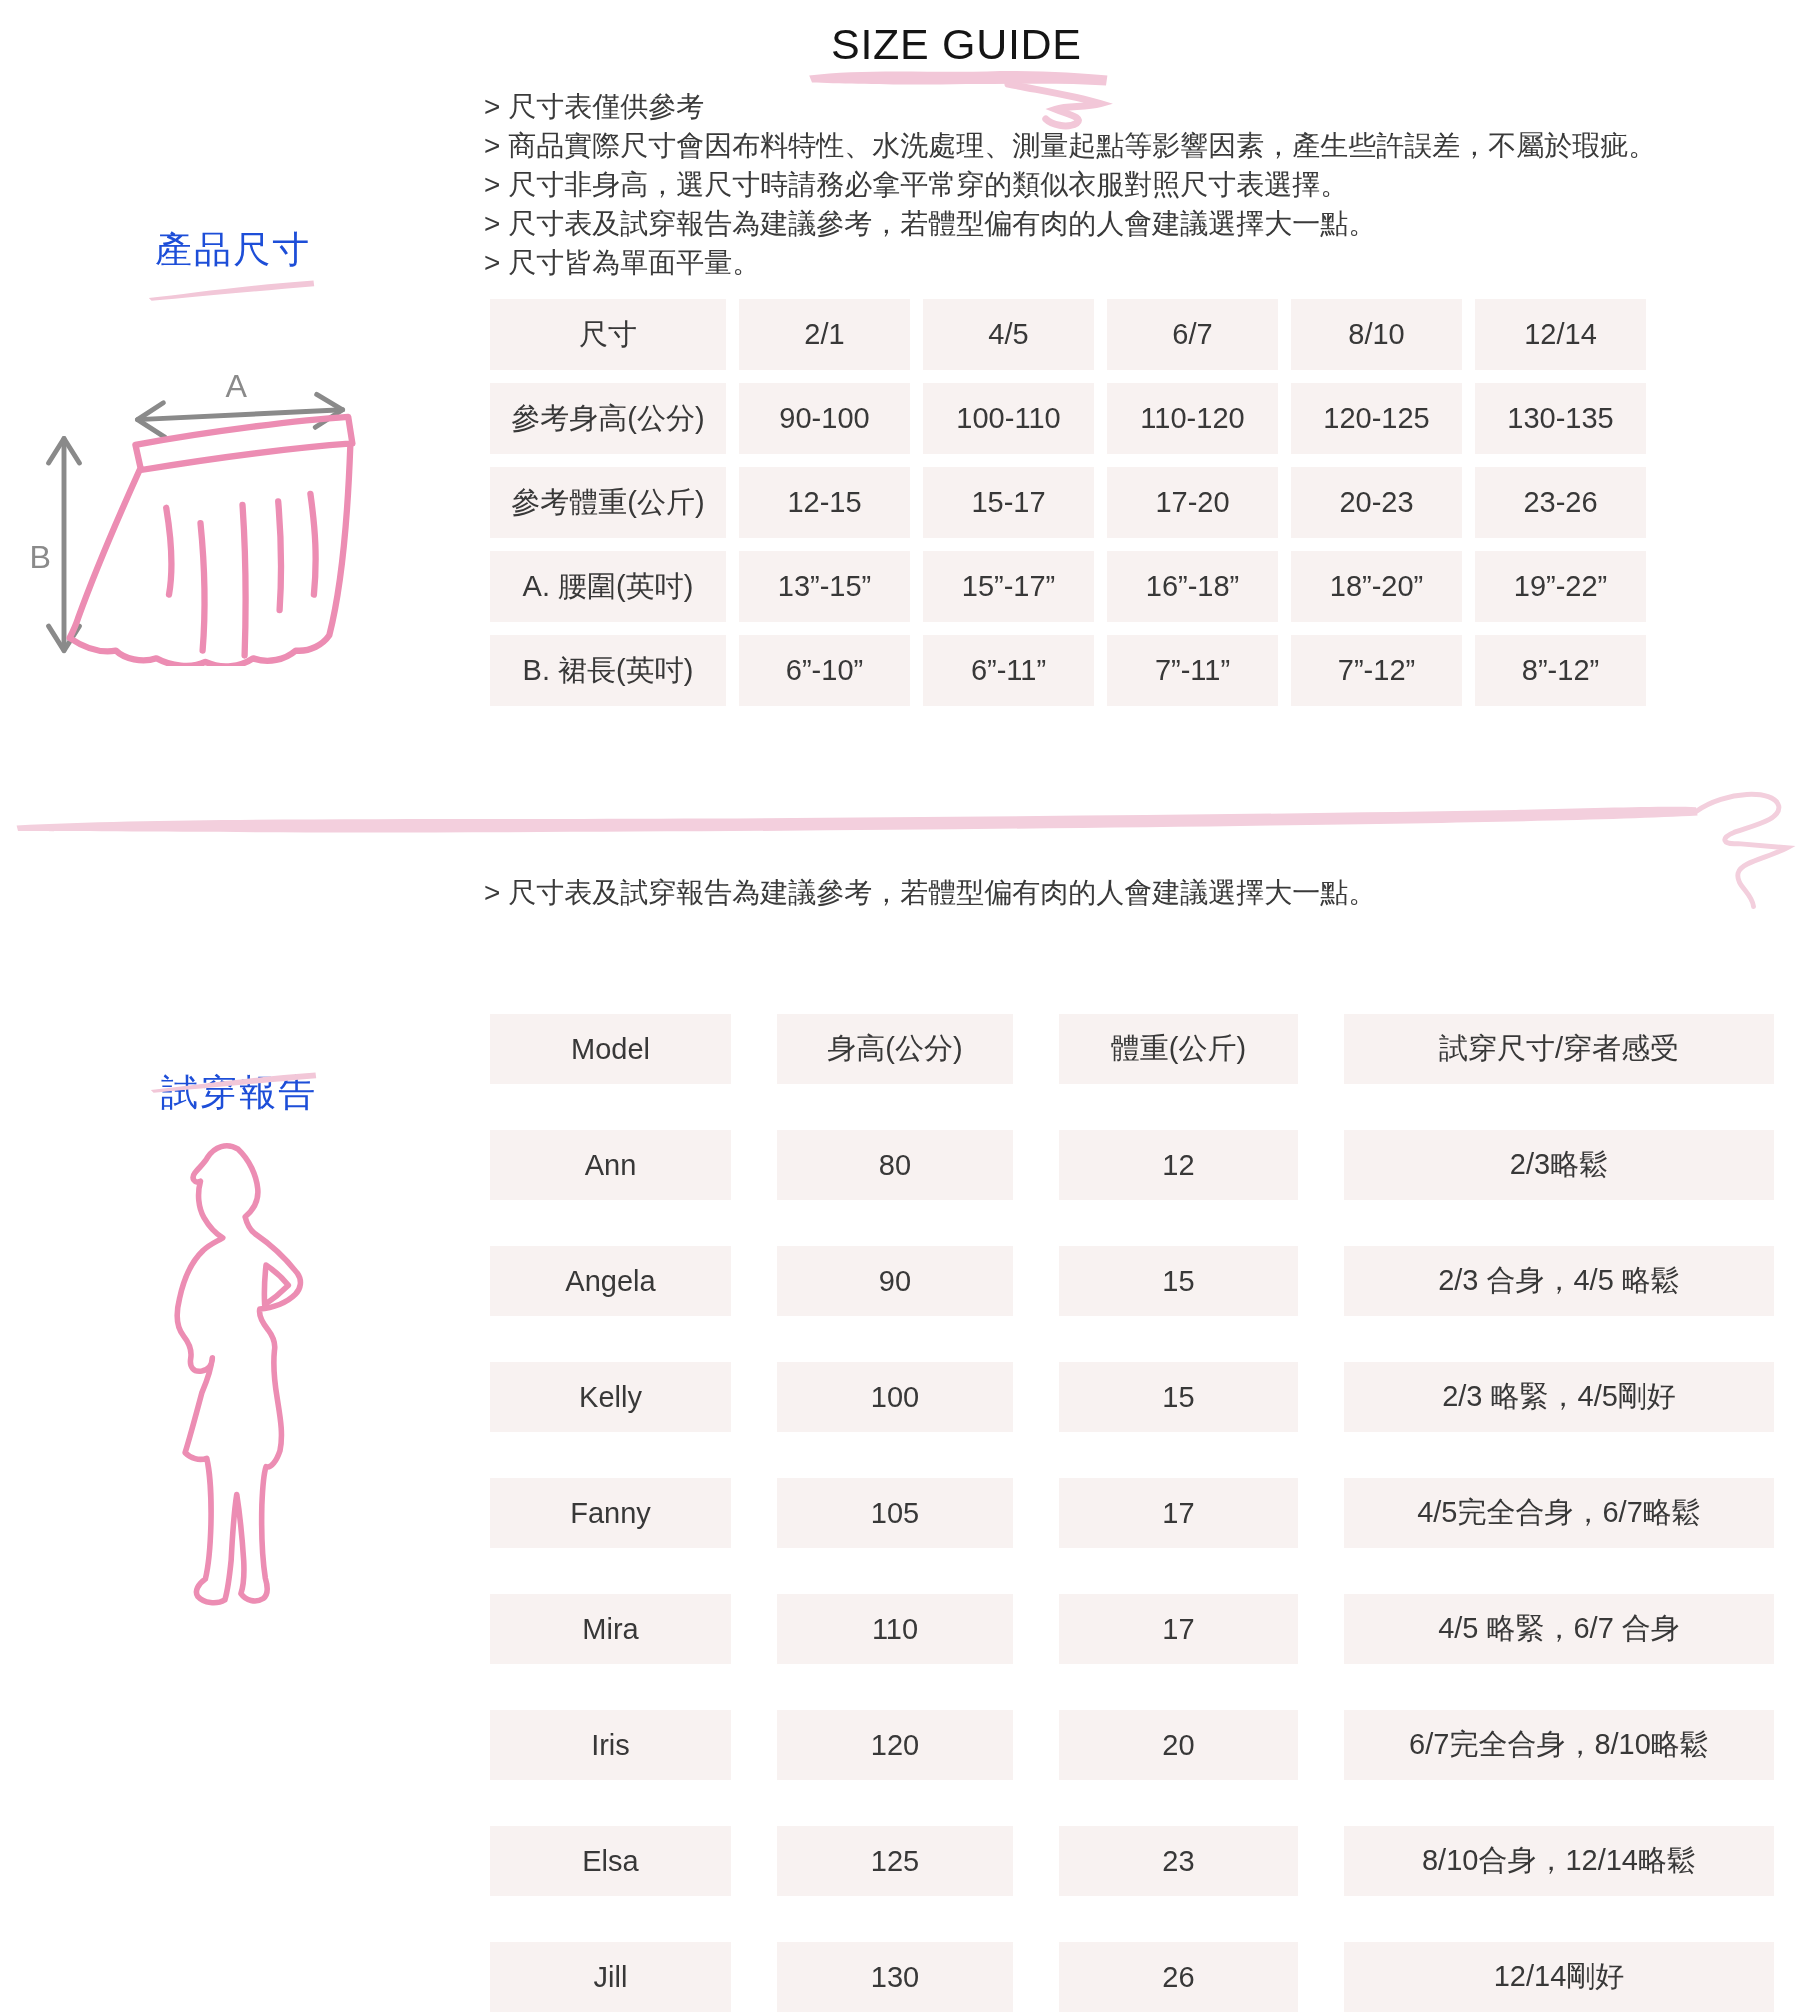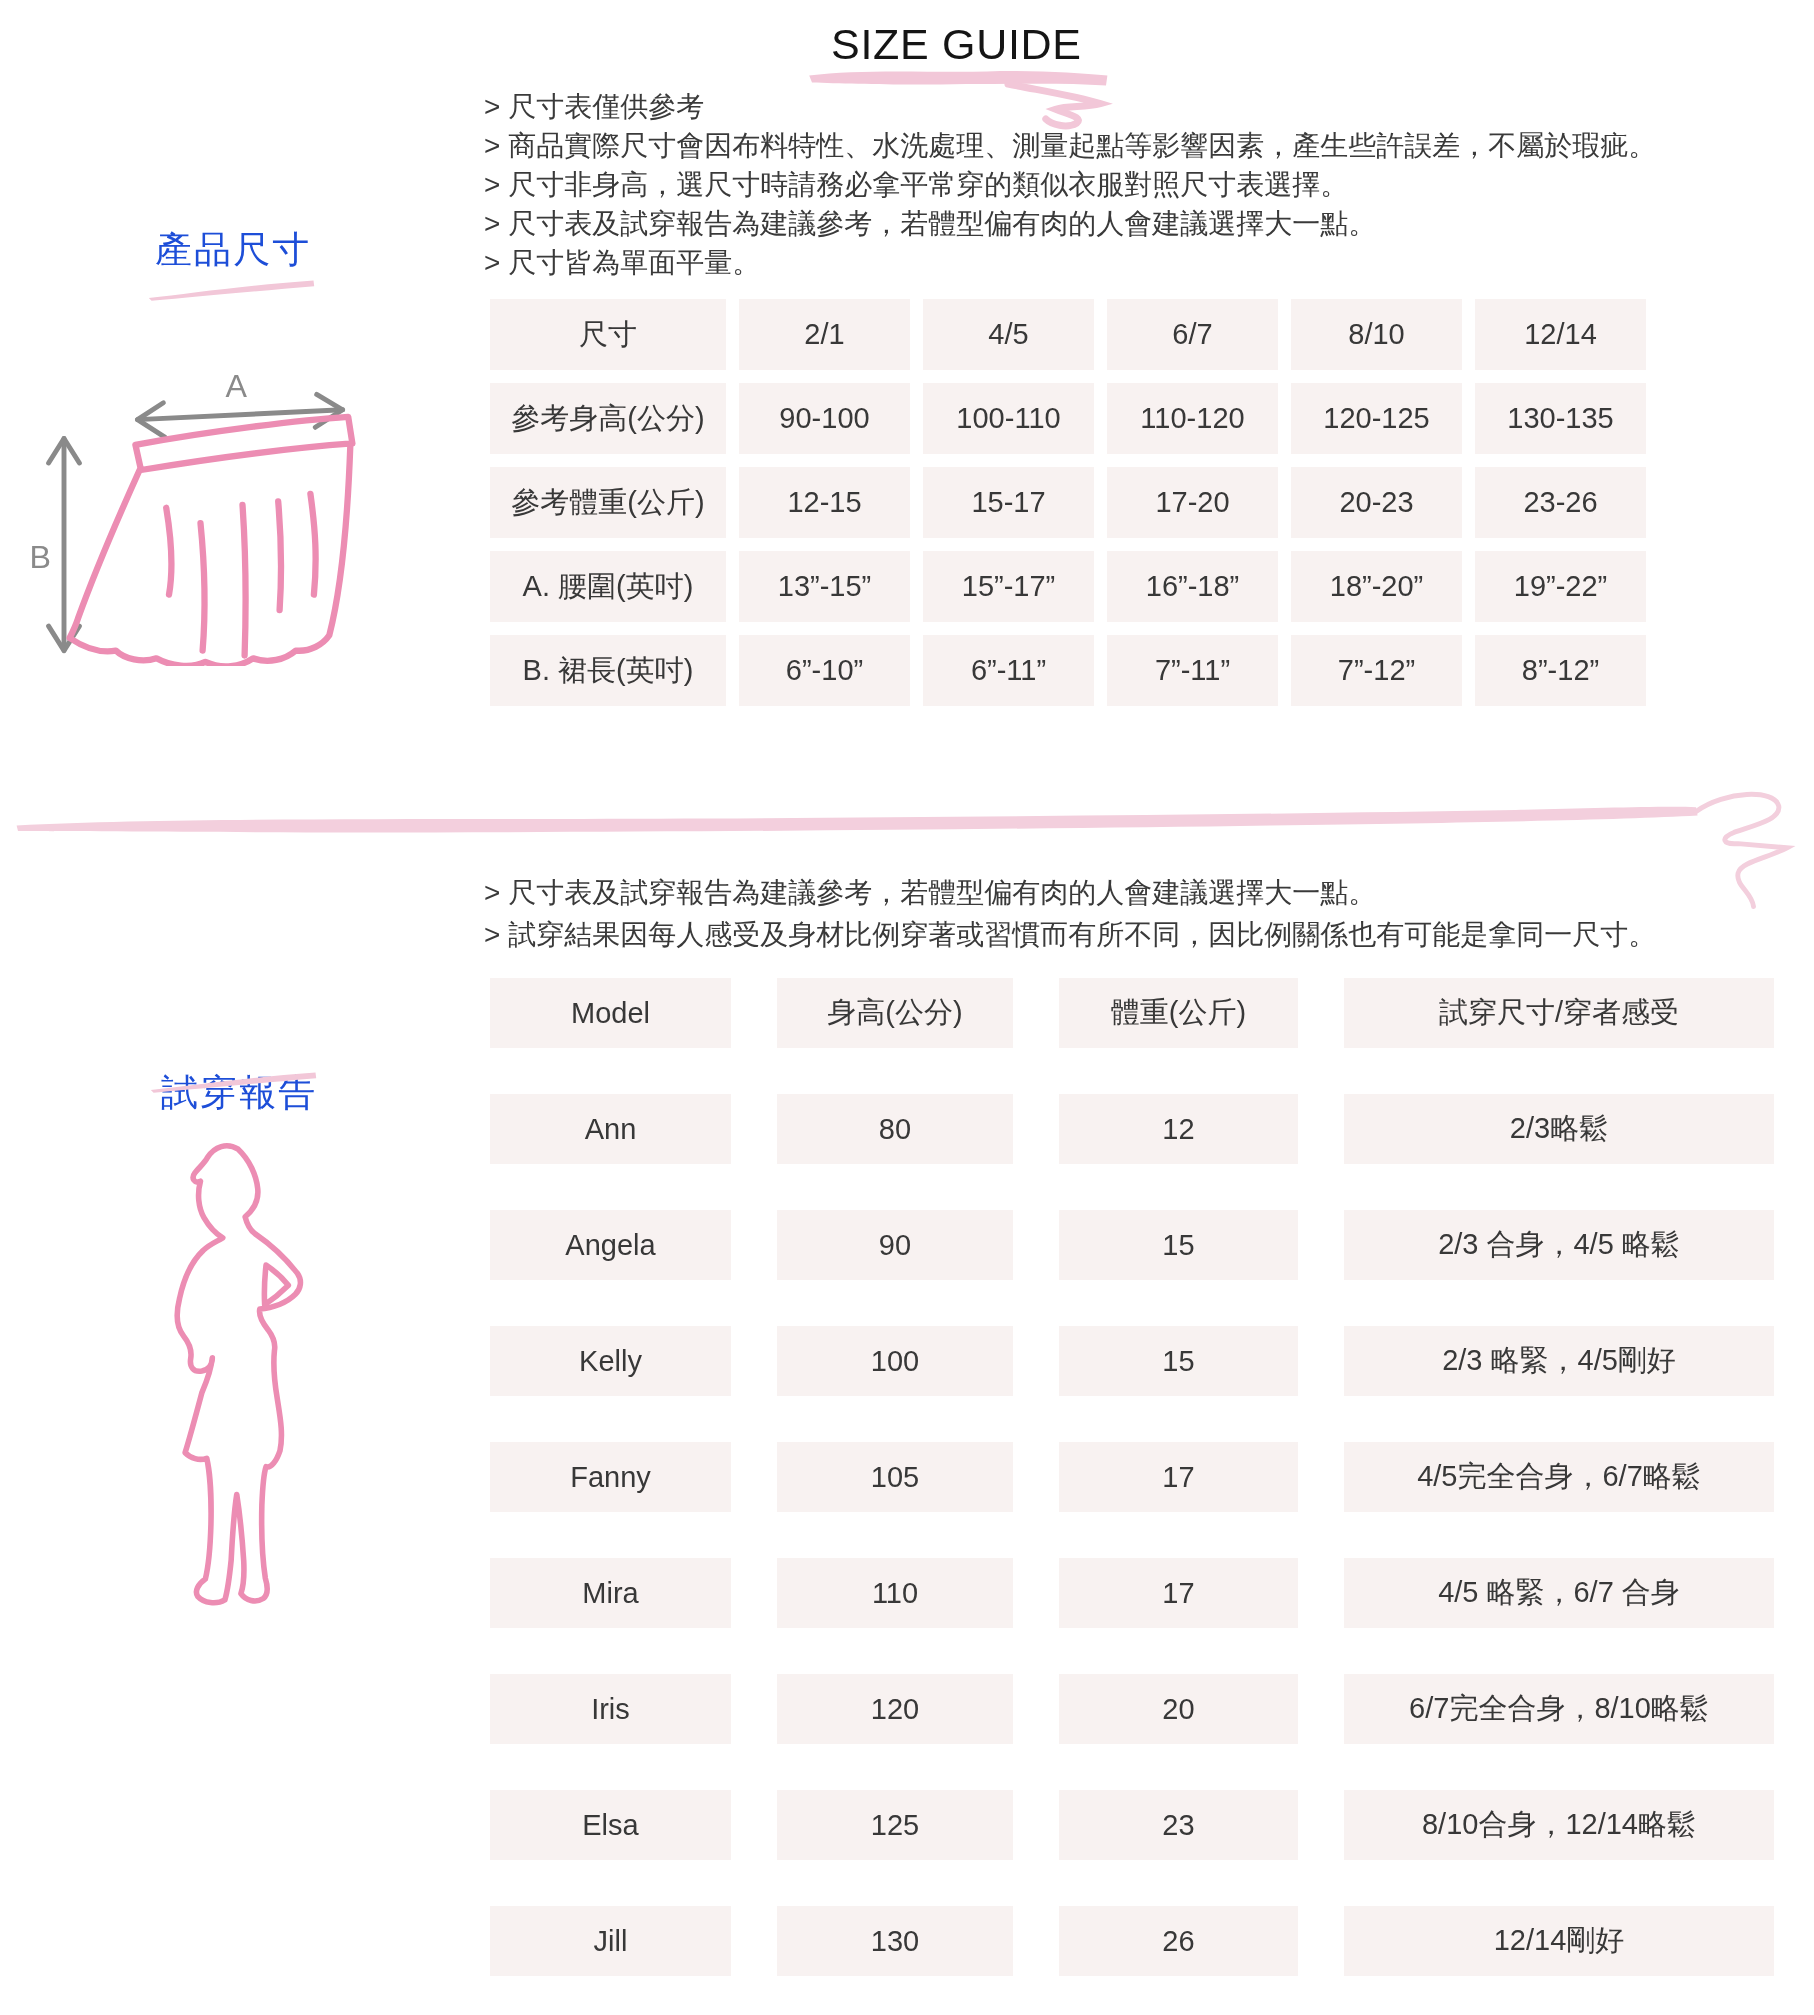--- a/index.html
+++ b/index.html
@@ -30,21 +30,21 @@
   .label2{left:161px;top:1068px;}
   .table{
     display:grid;
   }
   .t1{
     left:490px;top:299px;
     grid-template-columns:236px 171px 171px 171px 171px 171px;
     column-gap:15.4px;row-gap:22.4px;gap:13px;
   }
   .t2{
-    left:490px;top:978px;
+    left:490px;top:1014px;
     grid-template-columns:241px 236px 239px 430px;
     column-gap:11.2px;row-gap:22px;gap:46px;
   }
   .cell{
     background:#f8f2f1;
     height:71px;
     display:flex;align-items:center;justify-content:center;
     font-size:29px;color:#383838;
     white-space:nowrap;
   }
@@ -142,21 +142,20 @@
     <div class="cell">8”-12”</div>
   </div>
 
   <svg class="abs" style="left:10.5px;top:789px;" width="1795" height="147" viewBox="0 0 2565 210">
     <path fill="#f3cfdd" d="M8,52 C250,40 600,44 1000,42 C1400,40 1800,36 2150,30 C2250,28 2360,24 2408,26 L2410,38 C2300,44 2100,48 1800,52 C1400,58 900,62 500,62 C300,62 100,60 10,60 Z"></path>
     <path fill="none" stroke="#f3cfdd" stroke-width="7" stroke-linecap="round" d="M2408,32 C2450,2 2520,0 2526,24 C2530,44 2490,52 2462,62 C2442,70 2446,80 2468,78 L2538,84 C2512,98 2472,104 2468,120 C2464,138 2488,148 2490,168"></path>
   </svg>
 
   <div class="abs notes notes-mid">
     <div>&gt; 尺寸表及試穿報告為建議參考，若體型偏有肉的人會建議選擇大一點。</div>
-    <div>&gt; 試穿結果因每人感受及身材比例穿著或習慣而有所不同，因比例關係也有可能是拿同一尺寸。</div>
   </div>
 
   <div class="abs side-label label2">試穿報告</div>
   <svg class="abs" style="left:148px;top:1069px;" width="171" height="24" viewBox="0 0 245 34">
     <path fill="#f2c7d8" d="M4,30 C60,24 140,12 240,5 L241,13 C160,20 70,28 8,34 Z"></path>
   </svg>
 
   <svg class="abs" style="left:160px;top:1140px;" width="150" height="490" viewBox="0 0 215 700">
     <path fill="none" stroke="#ec8db3" stroke-width="8" stroke-linecap="round" stroke-linejoin="round" d="M112,12
          C96,2 78,8 68,24

